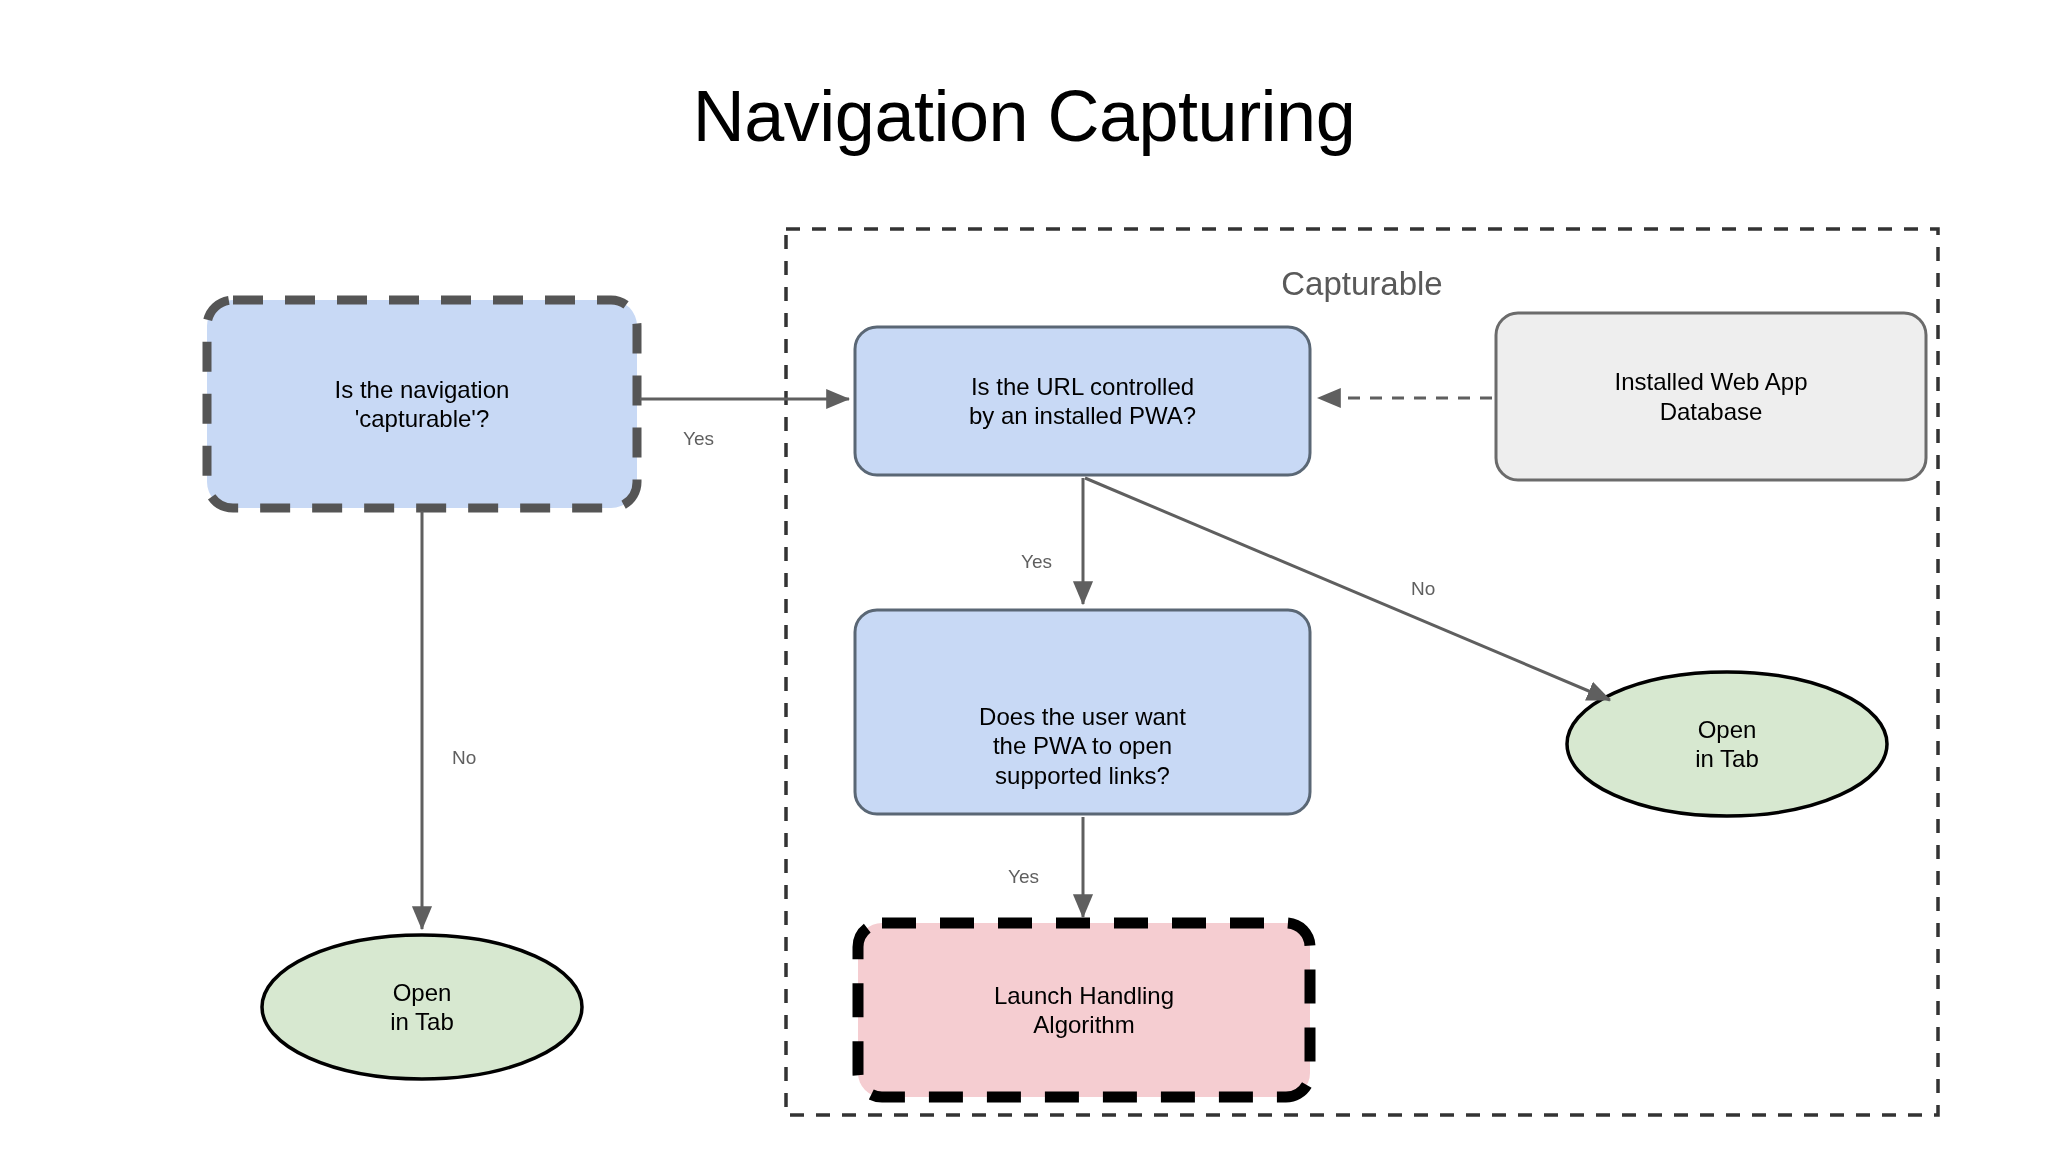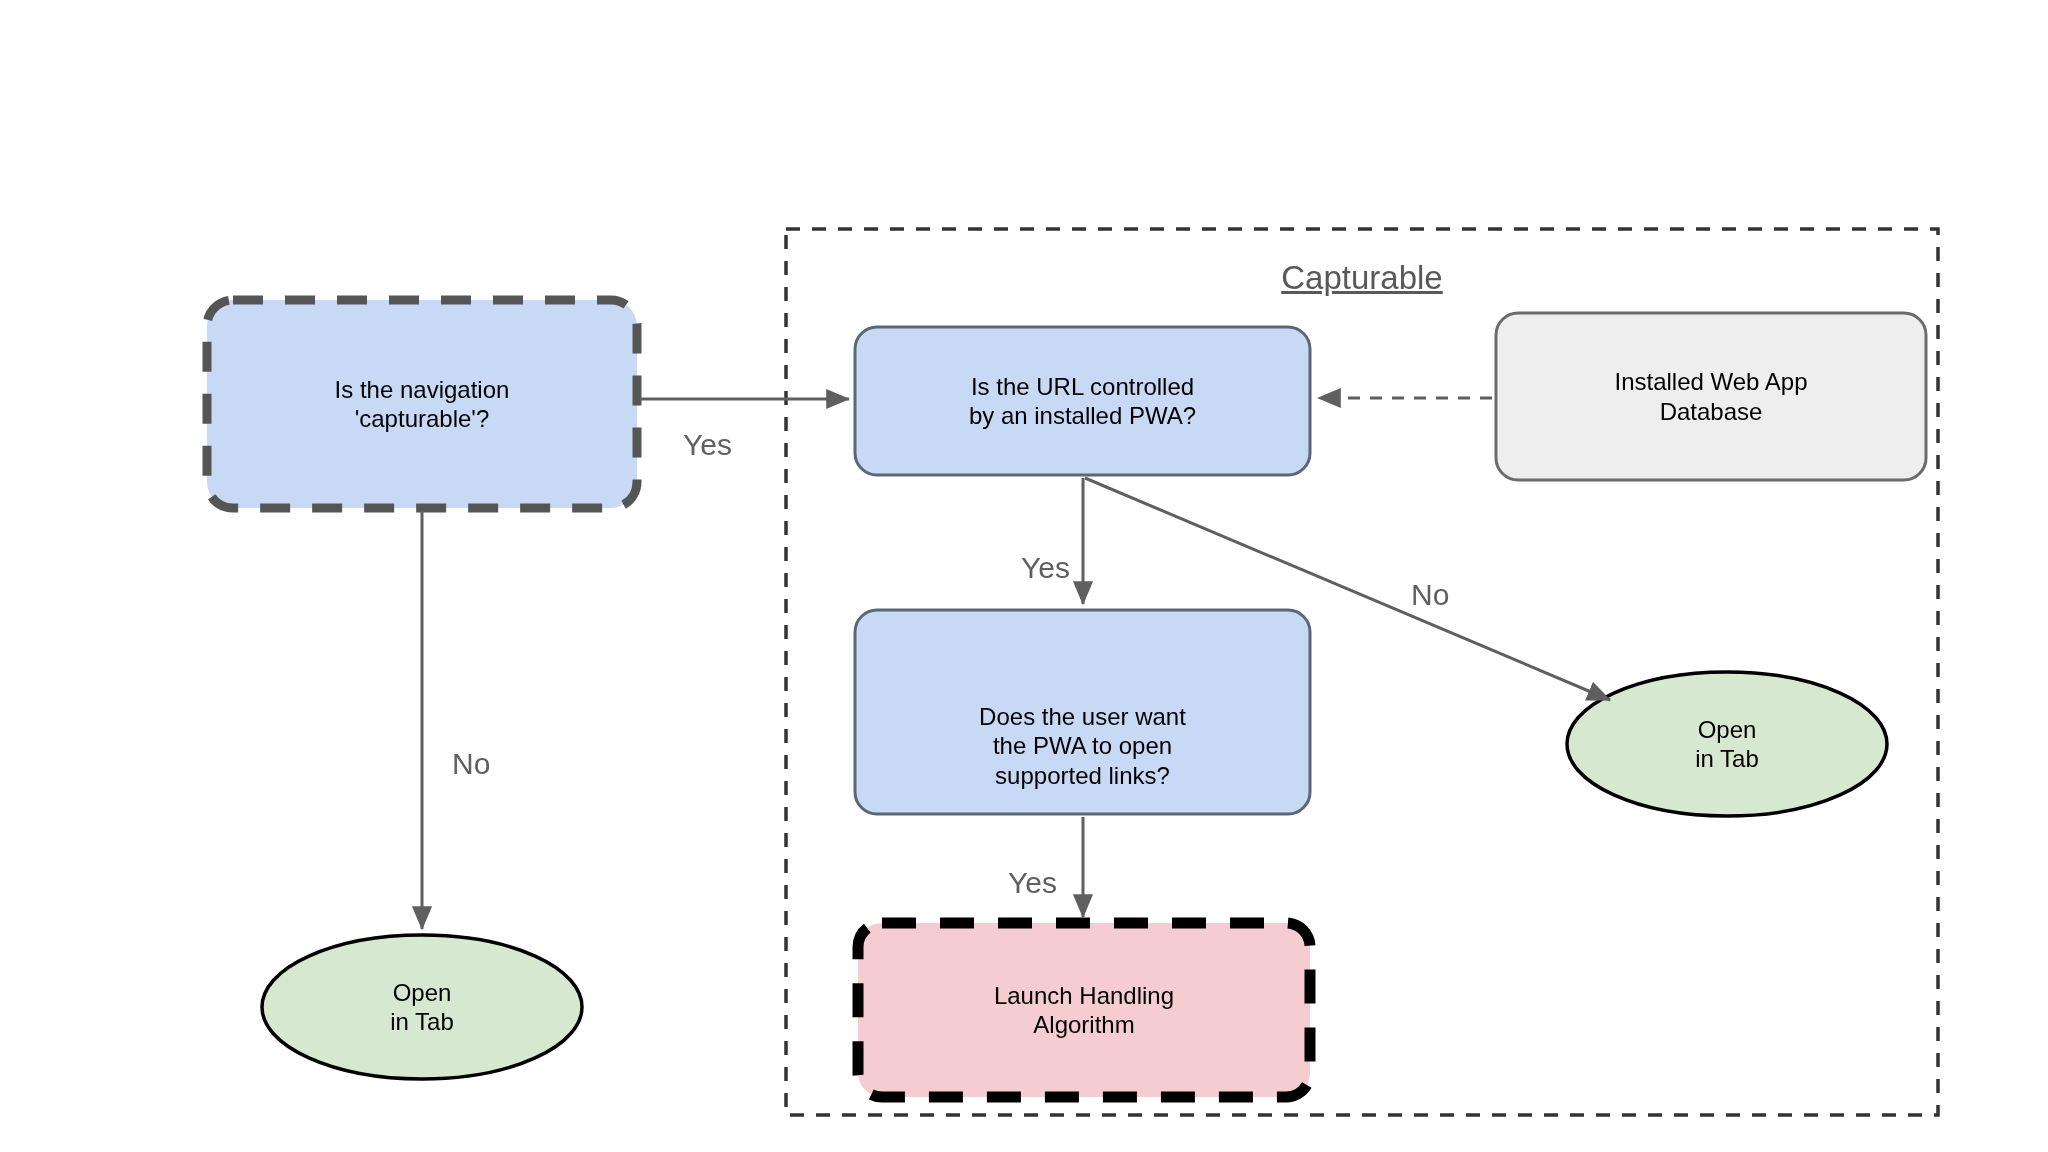--- a/index.html
+++ b/index.html
@@ -49,30 +49,31 @@
   }
   .group-label {
     position: absolute;
     text-align: center;
     font-size: 33px;
     color: #595959;
     white-space: pre;
   }
   .edge-label {
     position: absolute;
-    font-size: 30px;
+    font-size: 19px;
     color: #5f5f5f;
     white-space: pre;
   }
 </style>
 </head>
 <body>
 
 <div id="canvas">
 
+  <div class="page-title">Navigation Capturing</div>
 
   <svg id="diagram-svg" viewBox="0 0 2048 1152" xmlns="http://www.w3.org/2000/svg">
     <defs>
       <marker id="arrow" viewBox="0 0 10 10" refX="9.5" refY="5" markerWidth="8" markerHeight="8" orient="auto-start-reverse">
         <path d="M 0 0.8 L 10 5 L 0 9.2 z" fill="#5f5f5f"></path>
       </marker>
       <marker id="arrow-dash" viewBox="0 0 10 10" refX="9.5" refY="5" markerWidth="8" markerHeight="8" orient="auto-start-reverse">
         <path d="M 0 0.8 L 10 5 L 0 9.2 z" fill="#5f5f5f"></path>
       </marker>
     </defs>
@@ -99,21 +100,21 @@
 
     <line x1="1083" y1="478" x2="1083" y2="604" stroke="#5f5f5f" stroke-width="3" marker-end="url(#arrow)"></line>
 
     <line x1="1085" y1="478" x2="1610" y2="700" stroke="#5f5f5f" stroke-width="3" marker-end="url(#arrow)"></line>
 
     <line x1="1083" y1="817" x2="1083" y2="917" stroke="#5f5f5f" stroke-width="3" marker-end="url(#arrow)"></line>
 
     <line x1="1492" y1="398" x2="1318" y2="398" stroke="#5f5f5f" stroke-width="3" stroke-dasharray="12 10" marker-end="url(#arrow-dash)"></line>
   </svg>
 
-  <div class="group-label" style="left:786px; top:259px; width:1152px;text-decoration:underline;">Capturable</div>
+  <div class="group-label" style="left:786px; top:265px; width:1152px;">Capturable</div>
 
   <div class="node-label" style="left:207px; top:300px; width:430px; height:208px;">Is the navigation
 'capturable'?</div>
 
   <div class="node-label" style="left:855px; top:327px; width:455px; height:148px;">Is the URL controlled
 by an installed PWA?</div>
 
   <div class="node-label" style="left:1496px; top:313px; width:430px; height:167px;border-radius:29px;">Installed Web App
 Database</div>
 

